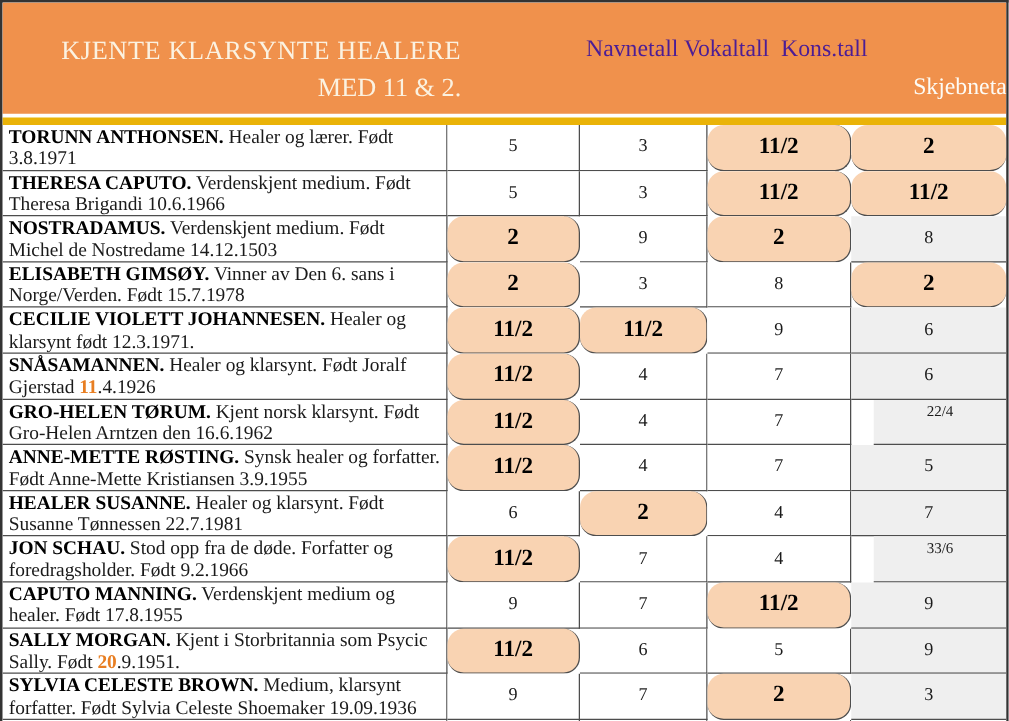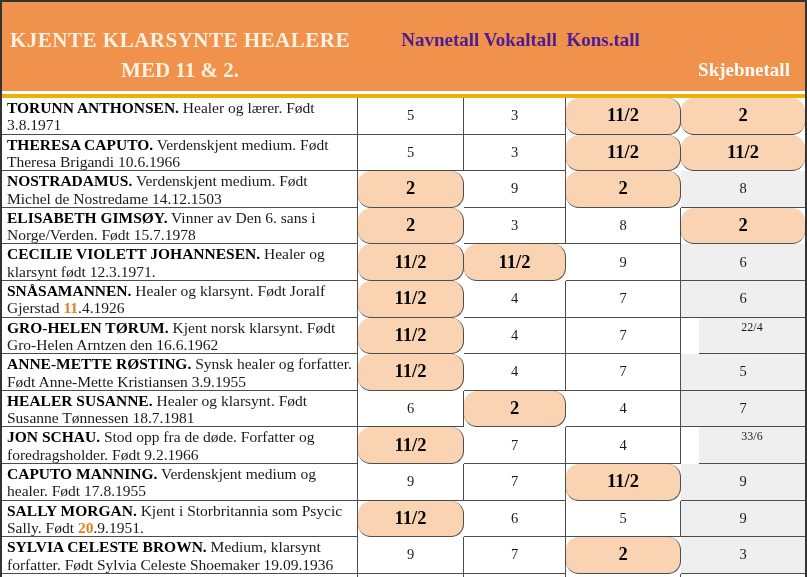--- a/index.html
+++ b/index.html
@@ -6,29 +6,29 @@
   body { background:#ffffff; font-family:"Liberation Serif", serif; }
   .sheet{
     position:relative; width:807px; height:577px; overflow:hidden;
     background:#ffffff;
     border-left:2px solid #333333; border-top:2px solid #333333; border-right:2px solid #333333;
   }
   
   .header-band{
     position:relative; height:89px; background:#F0914C;
   }
-  .hb-abs{ position:absolute; text-align:center; font-weight:bold; white-space:pre; }
+  .hb-abs{ position:absolute; text-align:right; font-weight:normal; white-space:pre;margin-left:11px; }
   .title-l1{ left:0; top:26px; width:356px; font-size:21px; color:#FBF2E1; letter-spacing:0.5px; }
   .title-l2{ left:0; top:56px; width:356px; font-size:21px; color:#FBF2E1; }
   .num-l1  { left:356px; top:27px; width:325px; font-size:19px; color:#4c1d95; }
   .num-l2  { left:356px; top:57px; width:325px; font-size:19px; color:#FDFBF5; }
   .skjeb   { left:681px; top:57px; width:122px; font-size:19px; color:#FDFBF5; }
   .white-gap{ height:3px; background:#ffffff; }
   
-  .tbody{ border-top:4px solid #eab308; }
+  .tbody{ border-top:6px solid #eab308; }
   .row{
     display:grid;
     grid-template-columns:356px 106px 102px 115px 1fr;
     height:36.6px;
   }
   .cell{
     border-right:1px solid #4d4d4d;
     border-bottom:1px solid #4d4d4d;
     overflow:hidden;
   }
@@ -117,21 +117,21 @@
         <div class="cell vcell v-gray v-small">22/4</div>
       </div>
       <div class="row">
         <div class="cell name-cell"><b>ANNE-METTE RØSTING.</b><span>  Synsk healer og forfatter. Født Anne-Mette Kristiansen 3.9.1955</span></div>
         <div class="cell vcell v-highlight">11/2</div>
         <div class="cell vcell">4</div>
         <div class="cell vcell">7</div>
         <div class="cell vcell v-gray">5</div>
       </div>
       <div class="row">
-        <div class="cell name-cell"><b>HEALER SUSANNE.</b><span>  Healer og klarsynt. Født Susanne Tønnessen 18.7.1981</span></div>
+        <div class="cell name-cell"><b>HEALER SUSANNE.</b><span>  Healer og klarsynt. Født Susanne Tønnessen 22.7.1981</span></div>
         <div class="cell vcell">6</div>
         <div class="cell vcell v-highlight">2</div>
         <div class="cell vcell">4</div>
         <div class="cell vcell v-gray">7</div>
       </div>
       <div class="row">
         <div class="cell name-cell"><b>JON SCHAU.</b><span> Stod opp fra de døde. Forfatter og foredragsholder. Født 9.2.1966</span></div>
         <div class="cell vcell v-highlight">11/2</div>
         <div class="cell vcell">7</div>
         <div class="cell vcell">4</div>

